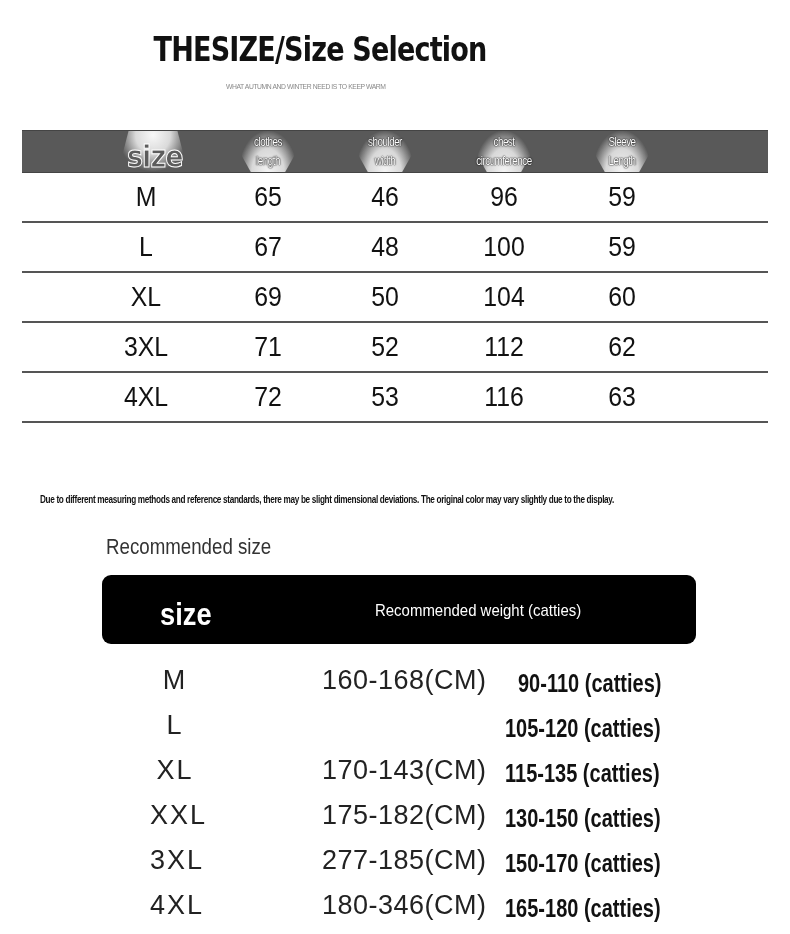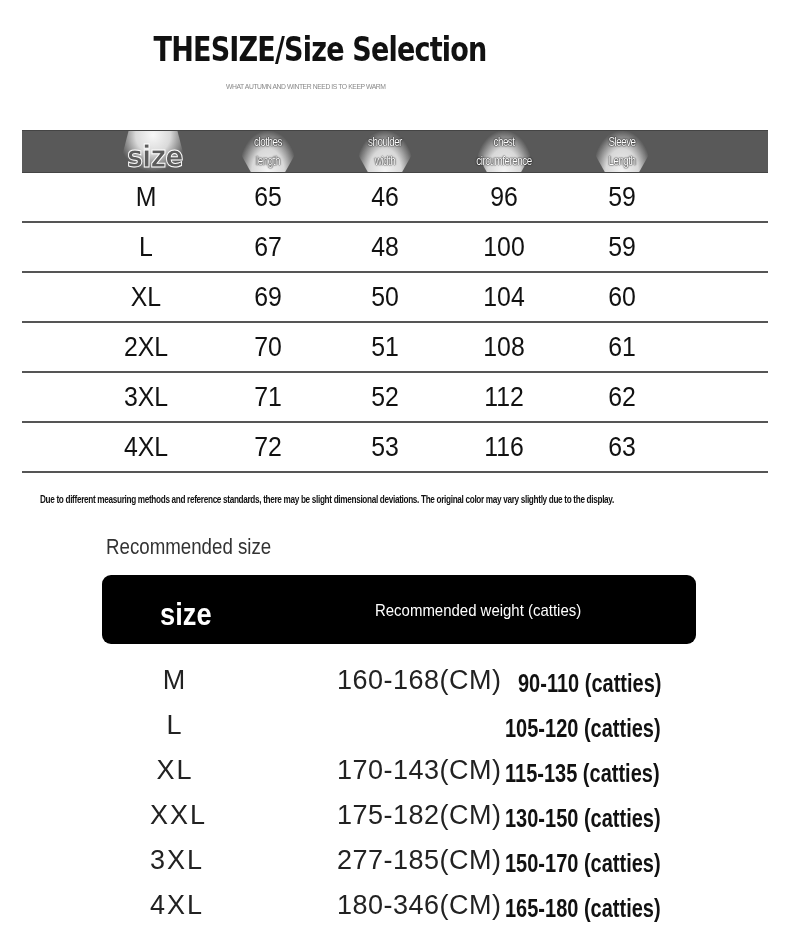--- a/index.html
+++ b/index.html
@@ -27,21 +27,21 @@
     .disclaimer { position: absolute; left: 40px; top: 494px; font-size: 10px; color: #111; letter-spacing: -0.4px; white-space: nowrap; transform: scaleX(0.82); transform-origin: left top; font-weight: bold; }
 
     .rec-title { position: absolute; left: 106px; top: 534px; font-size: 22px; color: #333; transform: scaleX(0.85); transform-origin: left top; }
     .rec-bar { position: absolute; left: 102px; top: 575px; width: 594px; height: 69px; background: #000; border-radius: 9px; color: #fff; }
     .rec-bar .rh-size { position: absolute; left: 58px; top: 22px; font-size: 31px; font-weight: bold; transform: scaleX(0.88); transform-origin: left top; }
     .rec-bar .rh-weight { position: absolute; left: 273px; top: 26px; font-size: 17px; transform: scaleX(0.88); transform-origin: left top; white-space: nowrap; }
 
     .rec-list { position: absolute; left: 0; top: 665px; width: 790px; }
     .rec-row { position: relative; height: 45px; }
     .rr-size { position: absolute; left: 150px; width: 50px; text-align: center; top: 0; font-size: 27px; letter-spacing: 2px; color: #222; }
-    .rr-height { position: absolute; left: 337px; top: 0; font-size: 27px; color: #222; white-space: nowrap; letter-spacing: 0.5px; }
+    .rr-height { position: absolute; left: 322px; top: 0; font-size: 27px; color: #222; white-space: nowrap; letter-spacing: 0.5px; }
     .rr-weight { position: absolute; left: 505px; top: 4px; font-size: 25px; font-weight: bold; color: #111; white-space: nowrap; transform: scaleX(0.8); transform-origin: left top; }
   </style>
 </head>
 <body>
 
 <div class="title">THESIZE/Size Selection</div>
 <div class="subtitle">WHAT AUTUMN AND WINTER NEED IS TO KEEP WARM</div>
 
 <div class="table1">
   <div class="t1-head">
@@ -78,27 +78,20 @@
     <div class="t1-cell c2">48</div>
     <div class="t1-cell c3">100</div>
     <div class="t1-cell c4">59</div>
   </div>
   <div class="t1-row">
     <div class="t1-cell c0">XL</div>
     <div class="t1-cell c1">69</div>
     <div class="t1-cell c2">50</div>
     <div class="t1-cell c3">104</div>
     <div class="t1-cell c4">60</div>
-  </div>
-  <div class="t1-row">
-    <div class="t1-cell c0">2XL</div>
-    <div class="t1-cell c1">70</div>
-    <div class="t1-cell c2">51</div>
-    <div class="t1-cell c3">108</div>
-    <div class="t1-cell c4">61</div>
   </div>
   <div class="t1-row">
     <div class="t1-cell c0">3XL</div>
     <div class="t1-cell c1">71</div>
     <div class="t1-cell c2">52</div>
     <div class="t1-cell c3">112</div>
     <div class="t1-cell c4">62</div>
   </div>
   <div class="t1-row">
     <div class="t1-cell c0">4XL</div>

